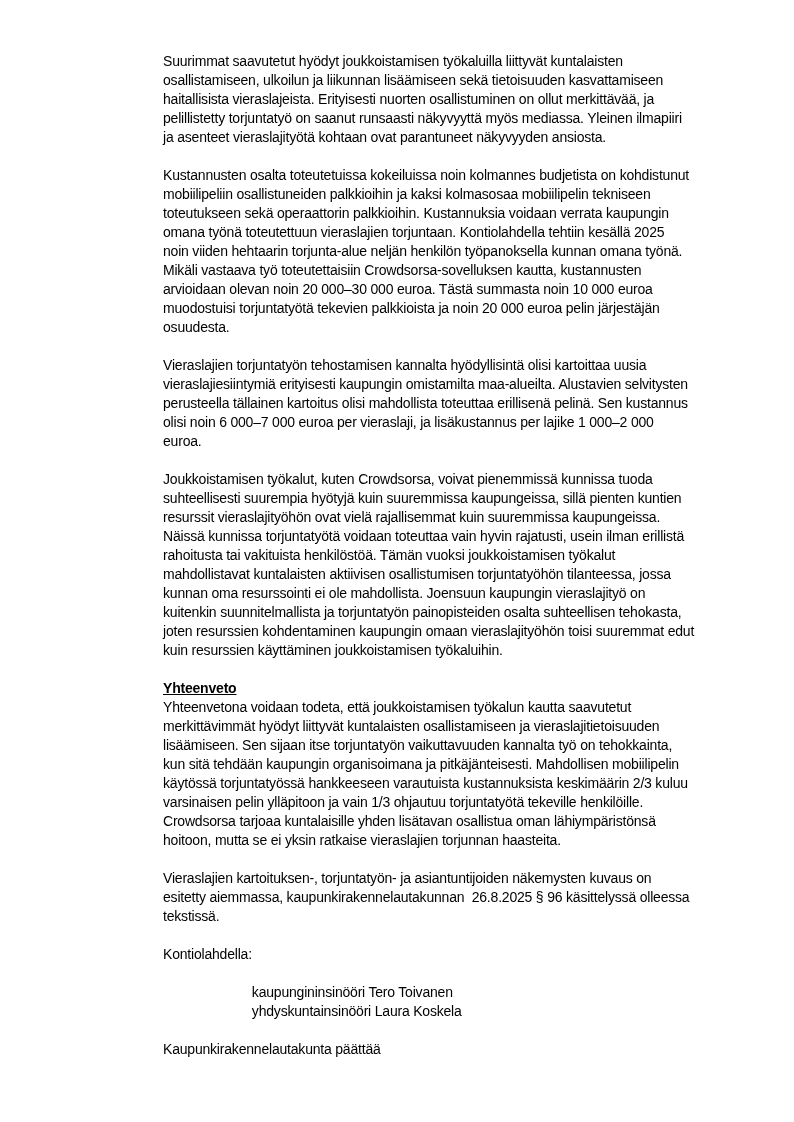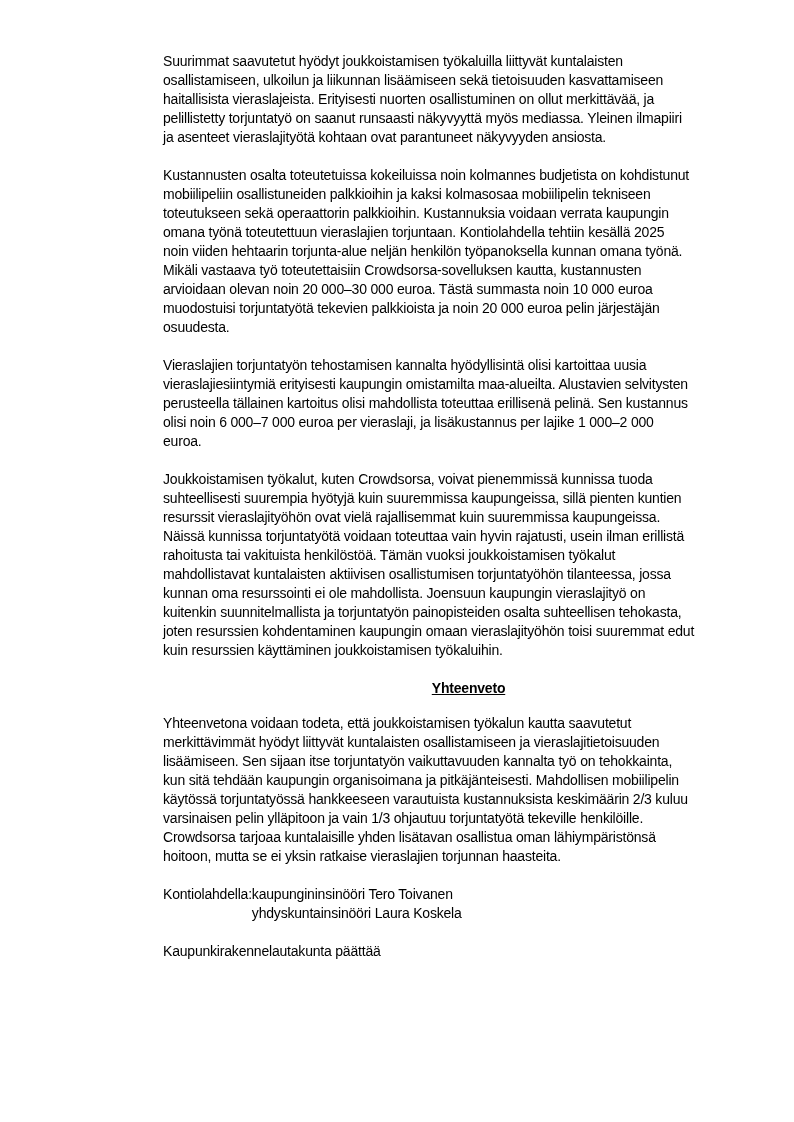--- a/index.html
+++ b/index.html
@@ -27,37 +27,37 @@
     line-height: 19px;
     letter-spacing: -0.2px;
     margin: 0 0 19px 0;
   }
   .summary-heading {
     font-size: 14px;
     line-height: 19px;
     letter-spacing: -0.2px;
     font-weight: bold;
     text-decoration: underline;
-    margin: 16px;
-    text-align: center;
+    margin: 0;
   }
   .preparers {
     display: flex;
     align-items: flex-start;
     font-size: 14px;
     line-height: 19px;
     letter-spacing: -0.2px;
     margin: 0 0 19px 0;
   }
   .preparers .label {
     flex: 0 0 84px;
     white-space: nowrap;
   }
   .preparers .names {
     white-space: pre;
+    margin-top: 38px;
   }
   .decision-heading {
     font-size: 14px;
     line-height: 19px;
     letter-spacing: -0.2px;
     margin: 0;
   }
   .decision-heading .bold {
     font-weight: bold;
   }
@@ -107,20 +107,23 @@
 
   <p class="para">Yhteenvetona voidaan todeta, että joukkoistamisen työkalun kautta saavutetut
 merkittävimmät hyödyt liittyvät kuntalaisten osallistamiseen ja vieraslajitietoisuuden
 lisäämiseen. Sen sijaan itse torjuntatyön vaikuttavuuden kannalta työ on tehokkainta,
 kun sitä tehdään kaupungin organisoimana ja pitkäjänteisesti. Mahdollisen mobiilipelin
 käytössä torjuntatyössä hankkeeseen varautuista kustannuksista keskimäärin 2/3 kuluu
 varsinaisen pelin ylläpitoon ja vain 1/3 ohjautuu torjuntatyötä tekeville henkilöille.
 Crowdsorsa tarjoaa kuntalaisille yhden lisätavan osallistua oman lähiympäristönsä
 hoitoon, mutta se ei yksin ratkaise vieraslajien torjunnan haasteita.</p>
 
+  <p class="para">Vieraslajien kartoituksen-, torjuntatyön- ja asiantuntijoiden näkemysten kuvaus on
+esitetty aiemmassa, kaupunkirakennelautakunnan  26.8.2025 § 96 käsittelyssä olleessa
+tekstissä.</p>
 
   <div class="preparers">
     <span class="label">Kontiolahdella:</span>
     <span class="names">kaupungininsinööri Tero Toivanen
 yhdyskuntainsinööri Laura Koskela</span>
   </div>
 
 
   <p class="para last">Kaupunkirakennelautakunta päättää</p>
 

